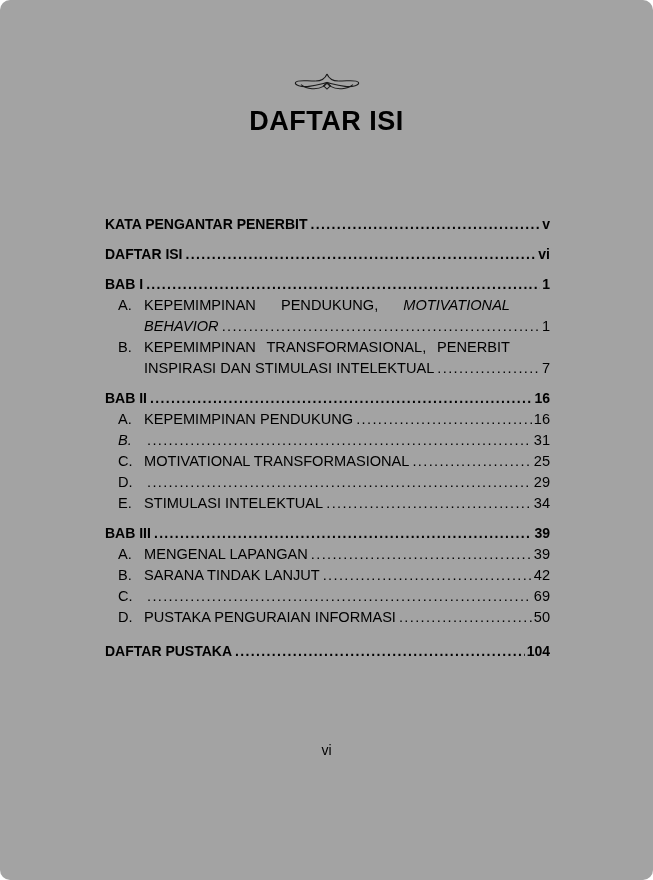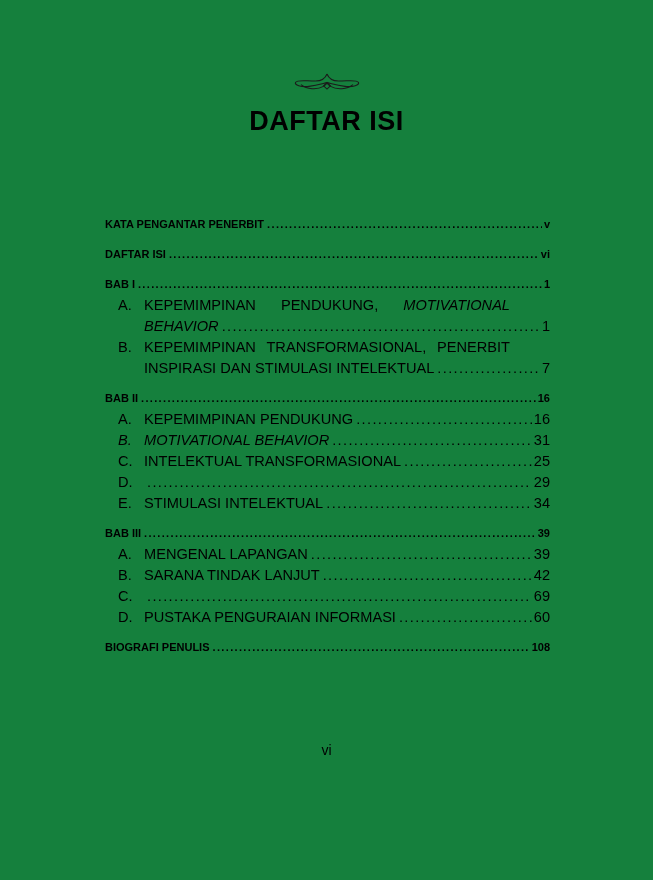--- a/index.html
+++ b/index.html
@@ -12,21 +12,22 @@
     height: 880px;
     position: relative;
     font-family: "Liberation Sans", sans-serif;
     color: #000000;
     -webkit-font-smoothing: antialiased;
   }
 
   .page {
     position: absolute;
     inset: 0;
-    background: #15803d;
+    background: #a3a3a3;
+    border-radius: 10px;
   }
 
   
   .ornament-wrap {
     position: absolute;
     top: 66px;
     left: 0;
     right: 0;
     display: flex;
     justify-content: center;
@@ -52,21 +53,21 @@
   .toc {
     position: absolute;
     top: 214px;
     left: 105px;
     width: 445px;
   }
 
   .toc-row {
     display: flex;
     align-items: flex-end;
-    font-size: 11px;
+    font-size: 14px;
     line-height: 21px;
     white-space: nowrap;
   }
 
   .toc-row.bold { font-weight: bold; }
 
   
   .level0 { margin-bottom: 0px; }
   .gap-before { margin-top: 9px; }
   .gap-before-lg { margin-top: 13px; }
@@ -238,32 +239,31 @@
         <span class="leader"></span>
         <span class="pg">16</span>
       </span>
         </span>
     </div>
 
     <div class="subrow ital" style="font-style:italic">
       <span class="sub-letter">B.</span>
       <span class="sub-body">
           <span class="line">
-        <span class="label">MOTIVATIONAL BEHAVIOR</span>
         <span class="leader" style="font-style:normal"></span>
         <span class="pg" style="font-style:normal">31</span>
       </span>
         </span>
     </div>
 
     <div class="subrow">
       <span class="sub-letter">C.</span>
       <span class="sub-body">
           <span class="line">
-        <span class="label">INTELEKTUAL TRANSFORMASIONAL</span>
+        <span class="label">MOTIVATIONAL TRANSFORMASIONAL</span>
         <span class="leader"></span>
         <span class="pg">25</span>
       </span>
         </span>
     </div>
 
     <div class="subrow">
       <span class="sub-letter">D.</span>
       <span class="sub-body">
           <span class="line">
@@ -323,31 +323,31 @@
       </span>
         </span>
     </div>
 
     <div class="subrow">
       <span class="sub-letter">D.</span>
       <span class="sub-body">
           <span class="line">
         <span class="label">PUSTAKA PENGURAIAN INFORMASI</span>
         <span class="leader"></span>
-        <span class="pg">60</span>
-      </span>
-        </span>
-    </div>
-
-
-    <div class="toc-row bold level0 gap-before">
-      <div class="line" style="width:100%">
-        <span class="label">BIOGRAFI PENULIS</span>
-        <span class="leader"></span>
-        <span class="pg">108</span>
-      </div>
-    </div>
+        <span class="pg">50</span>
+      </span>
+        </span>
+    </div>
+
+    <div class="toc-row bold level0 gap-before-lg">
+      <div class="line" style="width:100%">
+        <span class="label">DAFTAR PUSTAKA</span>
+        <span class="leader"></span>
+        <span class="pg">104</span>
+      </div>
+    </div>
+
 
   </div>
 
   <div class="footer">vi</div>
 
 </div>
 
 </body></html>

